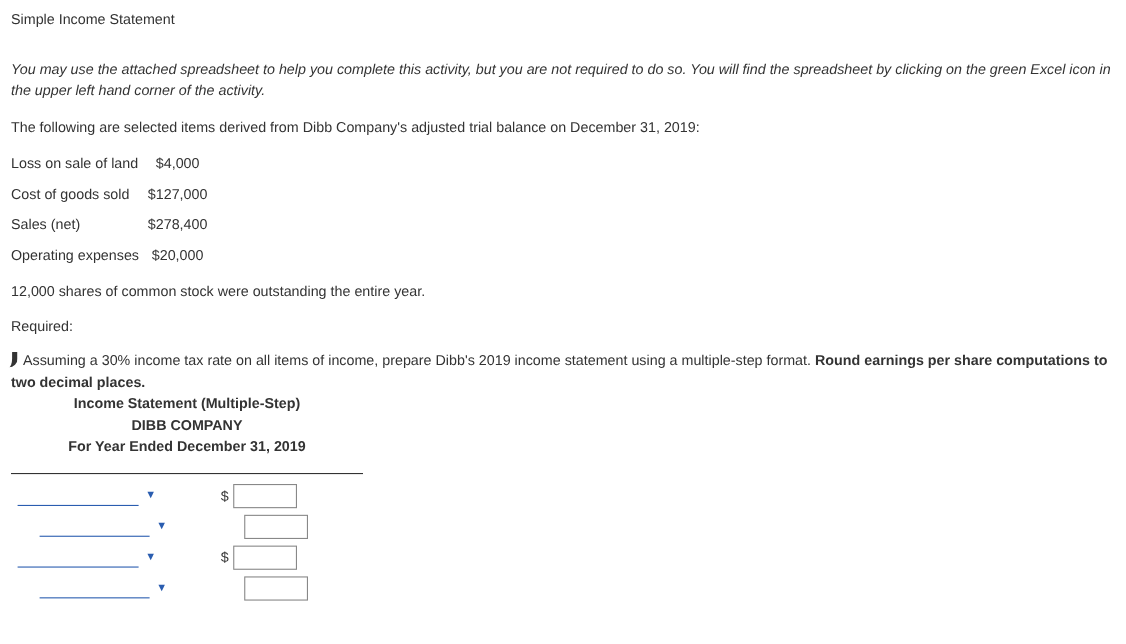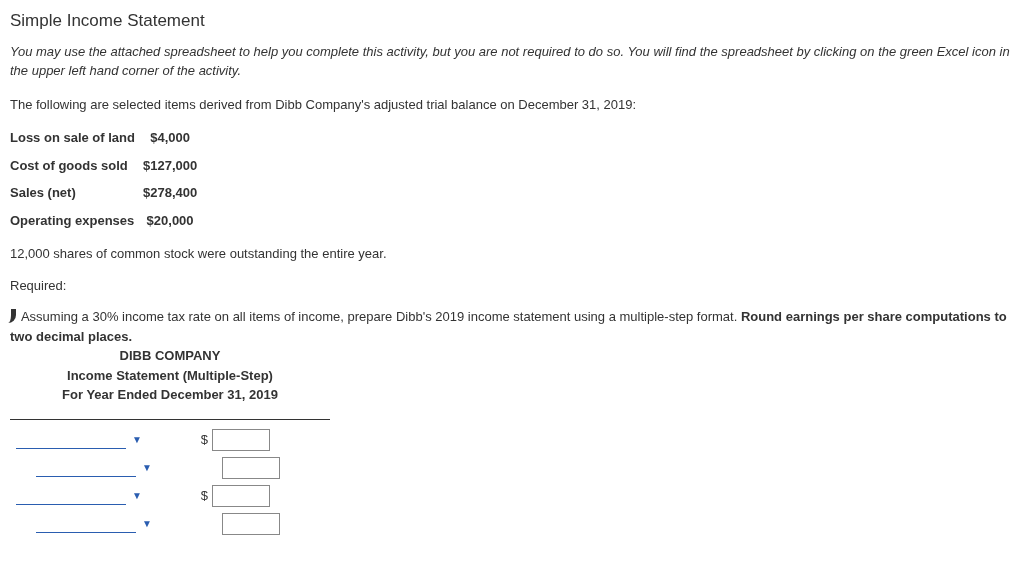--- a/index.html
+++ b/index.html
@@ -6,34 +6,33 @@
     font-family: Arial, Helvetica, sans-serif;
     font-size: 13px;
     color: #333;
     margin: 0;
     padding: 8px 10px;
     line-height: 1.5;
     width: 1024px;
     box-sizing: border-box;
   }
   .title {
-    font-size: 17px;
-    margin-bottom: 8px;
+    font-size: 13px;
+    margin-bottom: 25px;
   }
   .instructions {
     font-style: italic;
     margin-bottom: 14px;
   }
   .intro {
     margin-bottom: 10px;
   }
   .data-table {
     border-collapse: collapse;
     margin: 4px 0 10px 0;
-    font-weight: bold;
   }
   .data-table td {
     padding: 4px 8px 4px 0;
   }
   .amount {
     text-align: center;
   }
   .shares-note {
     margin: 4px 0 12px 0;
   }
@@ -155,22 +154,22 @@
 <div class="shares-note">12,000 shares of common stock were outstanding the entire year.</div>
 
 <div class="required-label">Required:</div>
 
 <div class="req-text">
   <span class="checkmark"></span>
   <span>Assuming a 30% income tax rate on all items of income, prepare Dibb's 2019 income statement using a multiple-step format. </span><span class="bold">Round earnings per share computations to two decimal places.</span>
 </div>
 
 <div class="stmt-header">
+  <div>Income Statement (Multiple-Step)</div>
   <div>DIBB COMPANY</div>
-  <div>Income Statement (Multiple-Step)</div>
   <div class="line3">For Year Ended December 31, 2019</div>
 </div>
 
 <div class="stmt-rows">
 
   <div class="stmt-row">
     <input class="field-line" type="text" style="">
     <span class="dd-arrow">▼</span>
     <span class="dollar">$</span>
     <input class="amount-box" type="text" style="">

